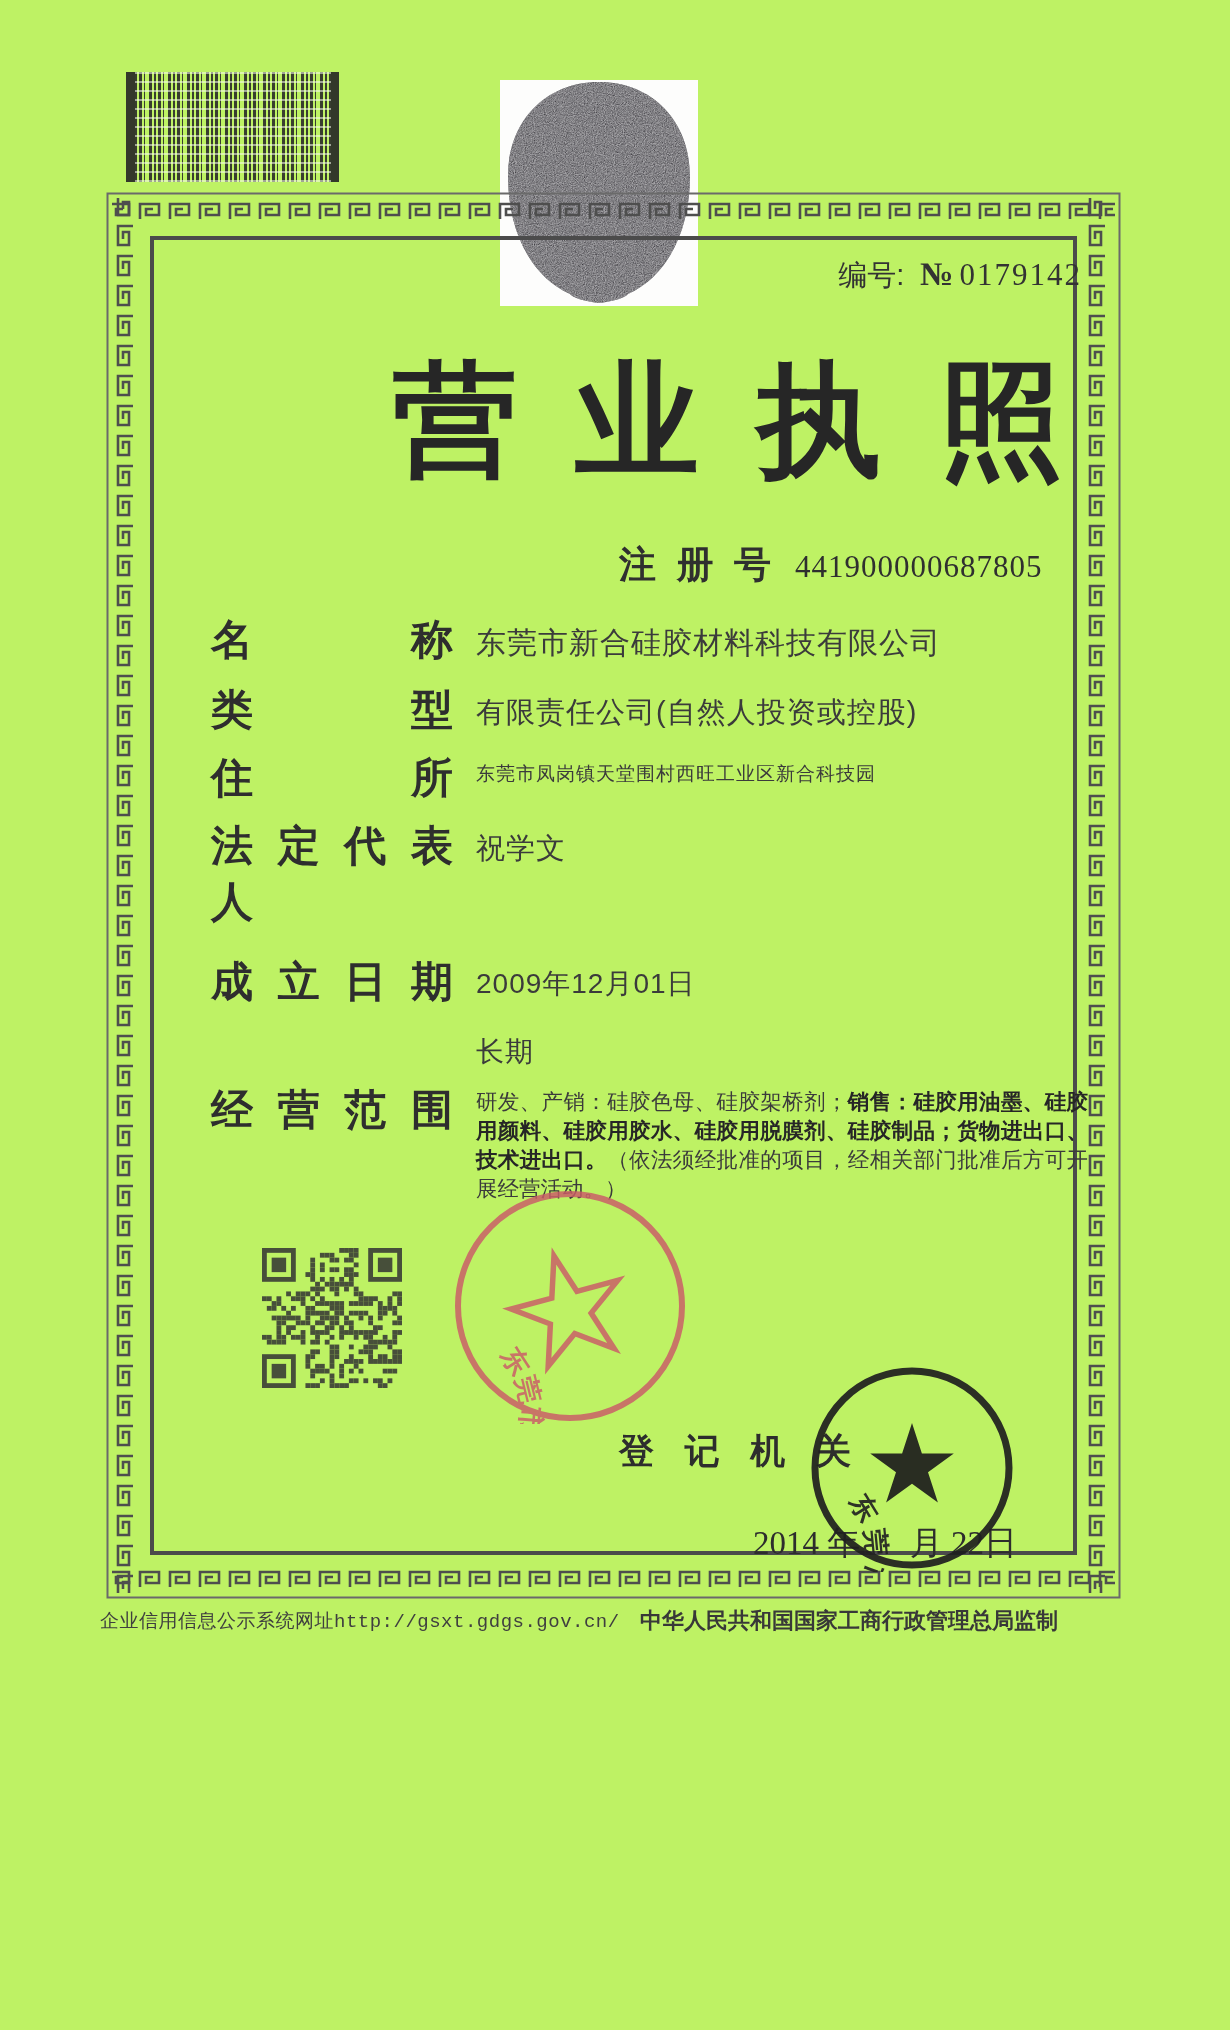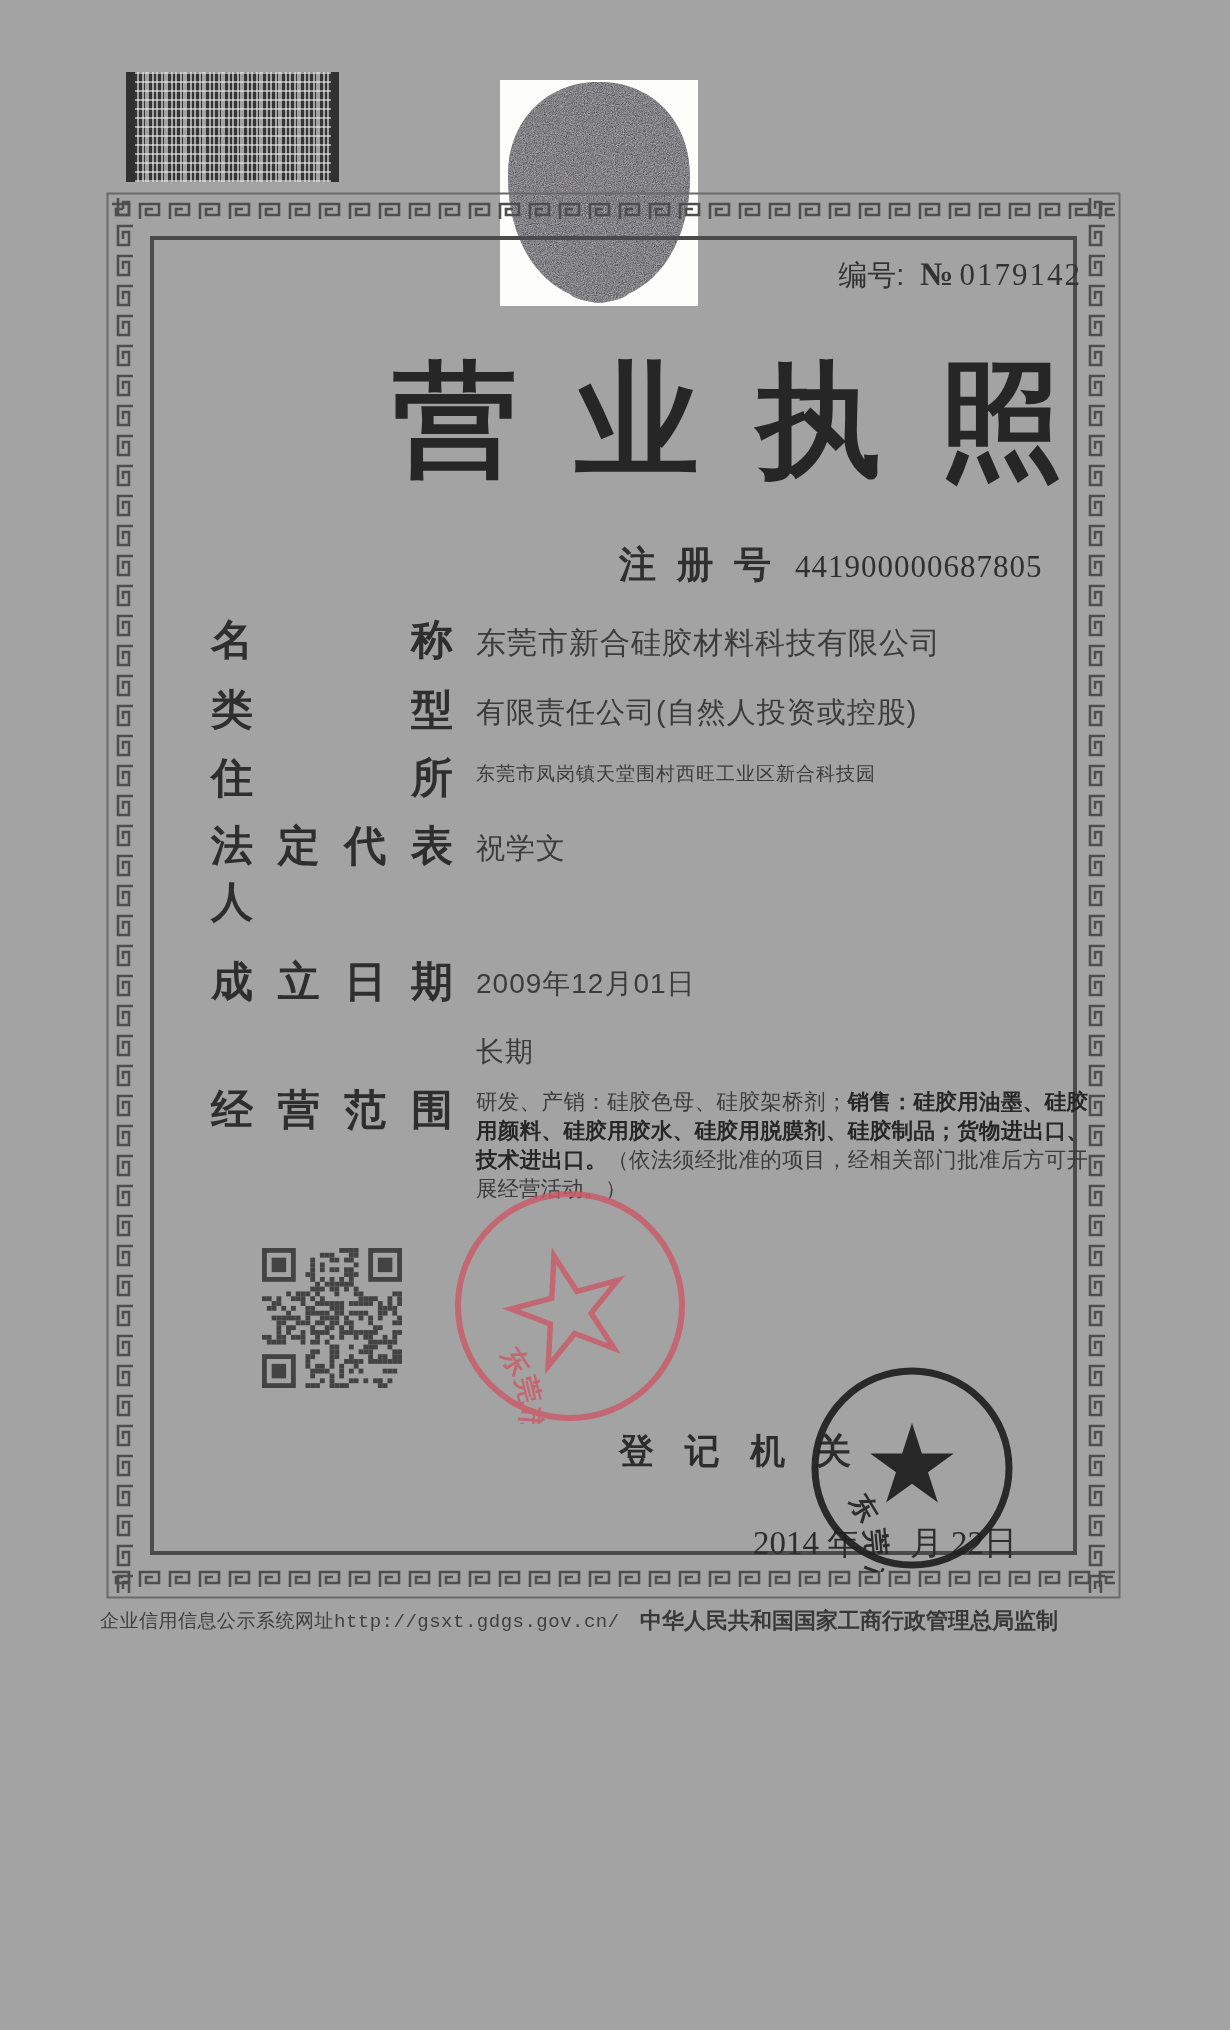--- a/index.html
+++ b/index.html
@@ -1,16 +1,16 @@
 <!DOCTYPE html>
 <html><head>
 <meta charset="utf-8">
 <style>
   html,body{margin:0;padding:0;background:#ffffff;}
-  .sheet{position:relative;width:1230px;height:2030px;background:#a3a3a3;overflow:hidden;
+  .sheet{position:relative;width:1230px;height:2030px;background:#bef264;overflow:hidden;
          font-family:"Liberation Sans",sans-serif;color:#2e2e2e;}
   
   .barcode{position:absolute;left:126px;top:72px;width:196px;height:110px;opacity:.9;
     border-left:9px solid #242424;border-right:8px solid #242424;
     background:
       repeating-linear-gradient(0deg, rgba(252,252,250,.55) 0 2px, transparent 2px 9px),
       repeating-linear-gradient(90deg, #2a2a2a 0 2px, transparent 2px 4px, #2a2a2a 4px 7px,
         transparent 7px 9px, #2a2a2a 9px 10px, transparent 10px 14px, #2a2a2a 14px 17px, transparent 17px 19px);}
   .emblem{position:absolute;left:500px;top:80px;width:198px;height:226px;}
   .frame{position:absolute;left:106px;top:192px;}

